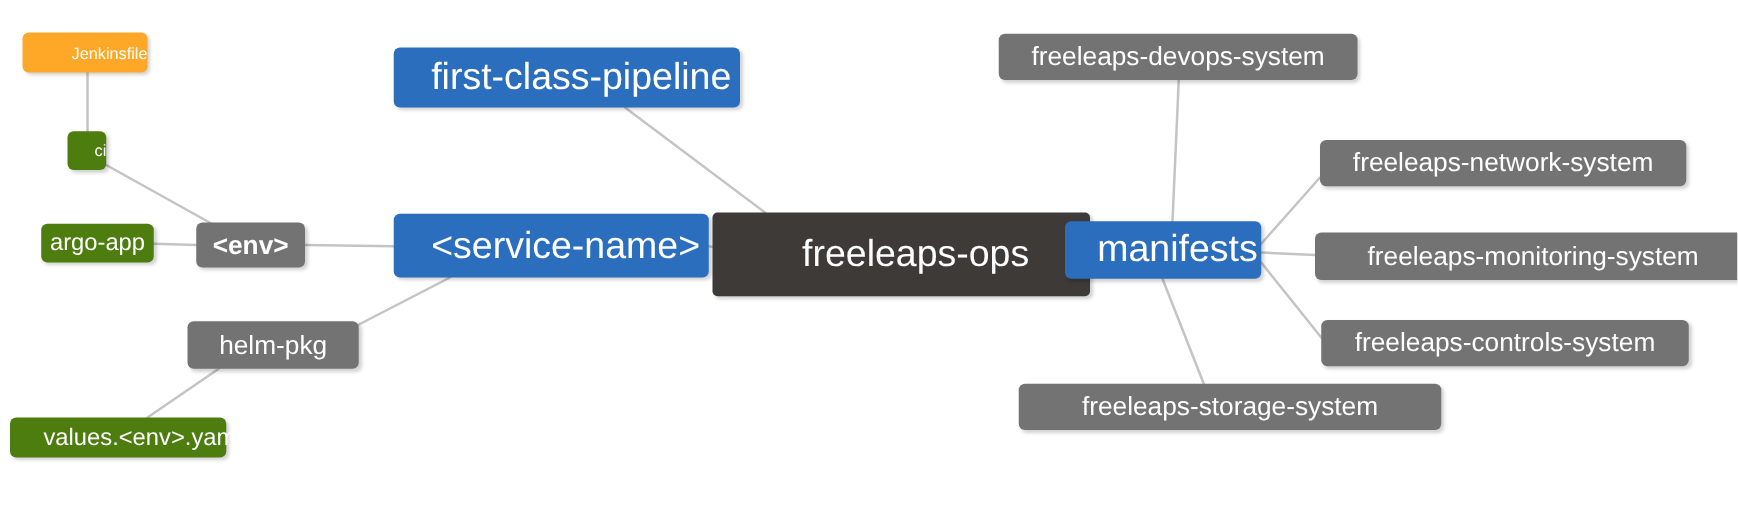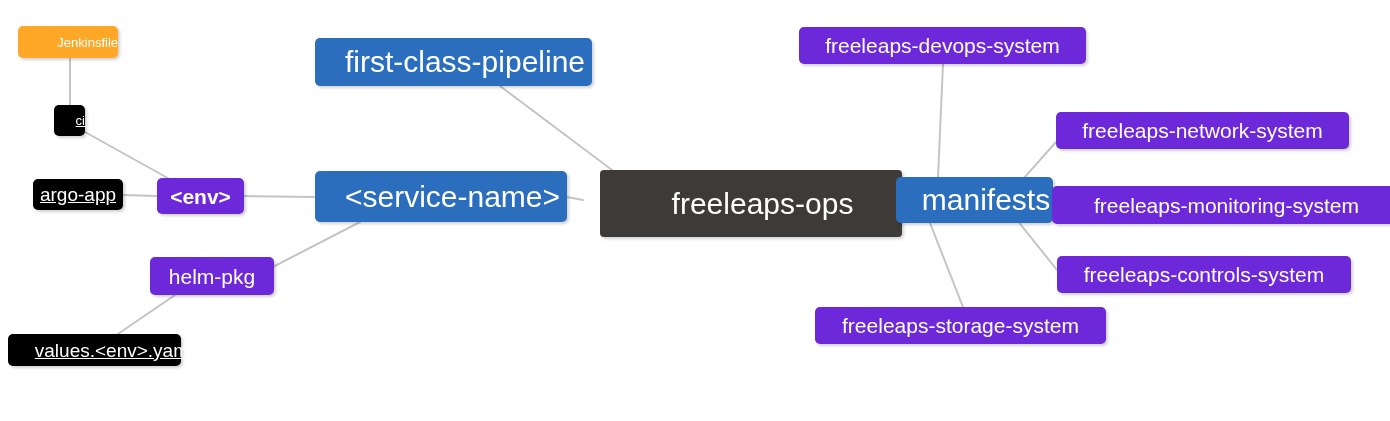--- a/index.html
+++ b/index.html
@@ -38,28 +38,27 @@
   }
   .node.root {
     background: #3e3a38;
     font-size: 30px;
     border-radius: 4px;
   }
   .node.blue {
     background: #2a6ebd;
   }
   .node.green {
-    background: #6d28d9;
+    background: #737373;
   }
   .node.orange {
     background: #ffa726;
   }
   .node.red {
-    background: #000000;
-    text-decoration: underline;
+    background: #4d7c0f;
   }
   .size-xl { font-size: 30px; padding-left: 23px; }
   .size-md { font-size: 21px; }
   .size-sm { font-size: 19px; align-items: center; }
   .size-xs { font-size: 13px; justify-content: flex-end; }
 </style>
 </head>
 <body>
 
 <div id="canvas">
@@ -85,47 +84,47 @@
       </div>
       <div class="node red size-xs" style="left: 54px; top: 105px; width: 31px; height: 31px;">
         <span>ci</span>
       </div>
       <div class="node red size-sm" style="left: 33px; top: 179px; width: 90px; height: 31px;">
         <span>argo-app</span>
       </div>
       <div class="node green size-md" style="left: 157px; top: 178px; width: 87px; height: 36px; font-weight: bold;">
         <span>&lt;env&gt;</span>
       </div>
-      <div class="node green size-md" style="left: 150px; top: 257px; width: 124px; height: 38px;">
+      <div class="node green size-md" style="left: 150px; top: 257px; width: 137px; height: 38px;">
         <span>helm-pkg</span>
       </div>
       <div class="node red size-sm" style="left: 8px; top: 334px; width: 173px; height: 32px; padding-left: 39px;">
         <span>values.&lt;env&gt;.yaml</span>
       </div>
       <div class="node blue size-xl" style="left: 315px; top: 38px; width: 277px; height: 48px;">
         <span>first-class-pipeline</span>
       </div>
       <div class="node blue size-xl" style="left: 315px; top: 171px; width: 252px; height: 51px;">
         <span>&lt;service-name&gt;</span>
       </div>
-      <div class="node root size-xl" style="left: 600px; top: 170px; width: 302px; height: 67px;">
+      <div class="node root size-xl" style="left: 570px; top: 170px; width: 302px; height: 67px;">
         <span>freeleaps-ops</span>
       </div>
-      <div class="node blue size-xl" style="left: 896px; top: 177px; width: 157px; height: 46px;">
+      <div class="node blue size-xl" style="left: 852px; top: 177px; width: 157px; height: 46px;">
         <span>manifests</span>
       </div>
       <div class="node green size-md" style="left: 799px; top: 27px; width: 287px; height: 37px;">
         <span>freeleaps-devops-system</span>
       </div>
       <div class="node green size-md" style="left: 1056px; top: 112px; width: 293px; height: 37px;">
         <span>freeleaps-network-system</span>
       </div>
       <div class="node green size-md" style="left: 1052px; top: 186px; width: 349px; height: 38px;">
         <span>freeleaps-monitoring-system</span>
       </div>
       <div class="node green size-md" style="left: 1057px; top: 256px; width: 294px; height: 37px;">
         <span>freeleaps-controls-system</span>
       </div>
-      <div class="node green size-md" style="left: 815px; top: 307px; width: 291px; height: 37px;">
+      <div class="node green size-md" style="left: 815px; top: 307px; width: 338px; height: 37px;">
         <span>freeleaps-storage-system</span>
       </div>
     </div>
 </div>
 
 </body></html>

